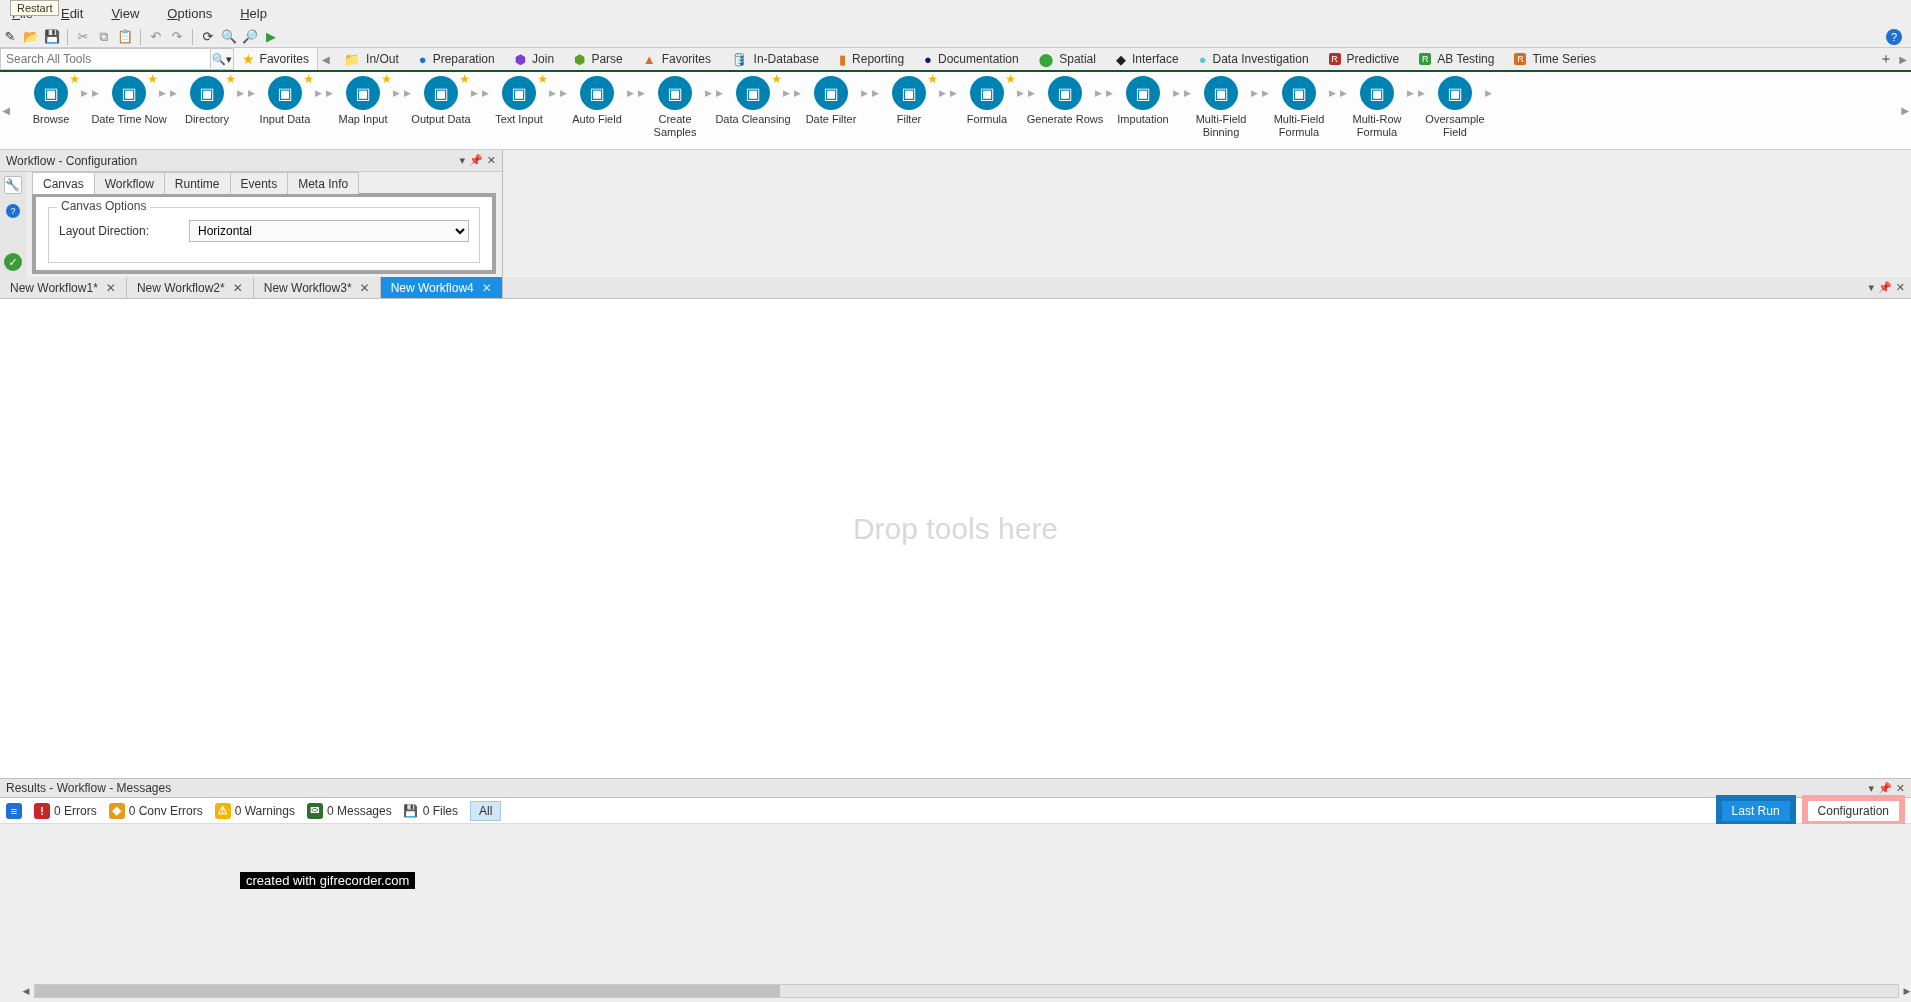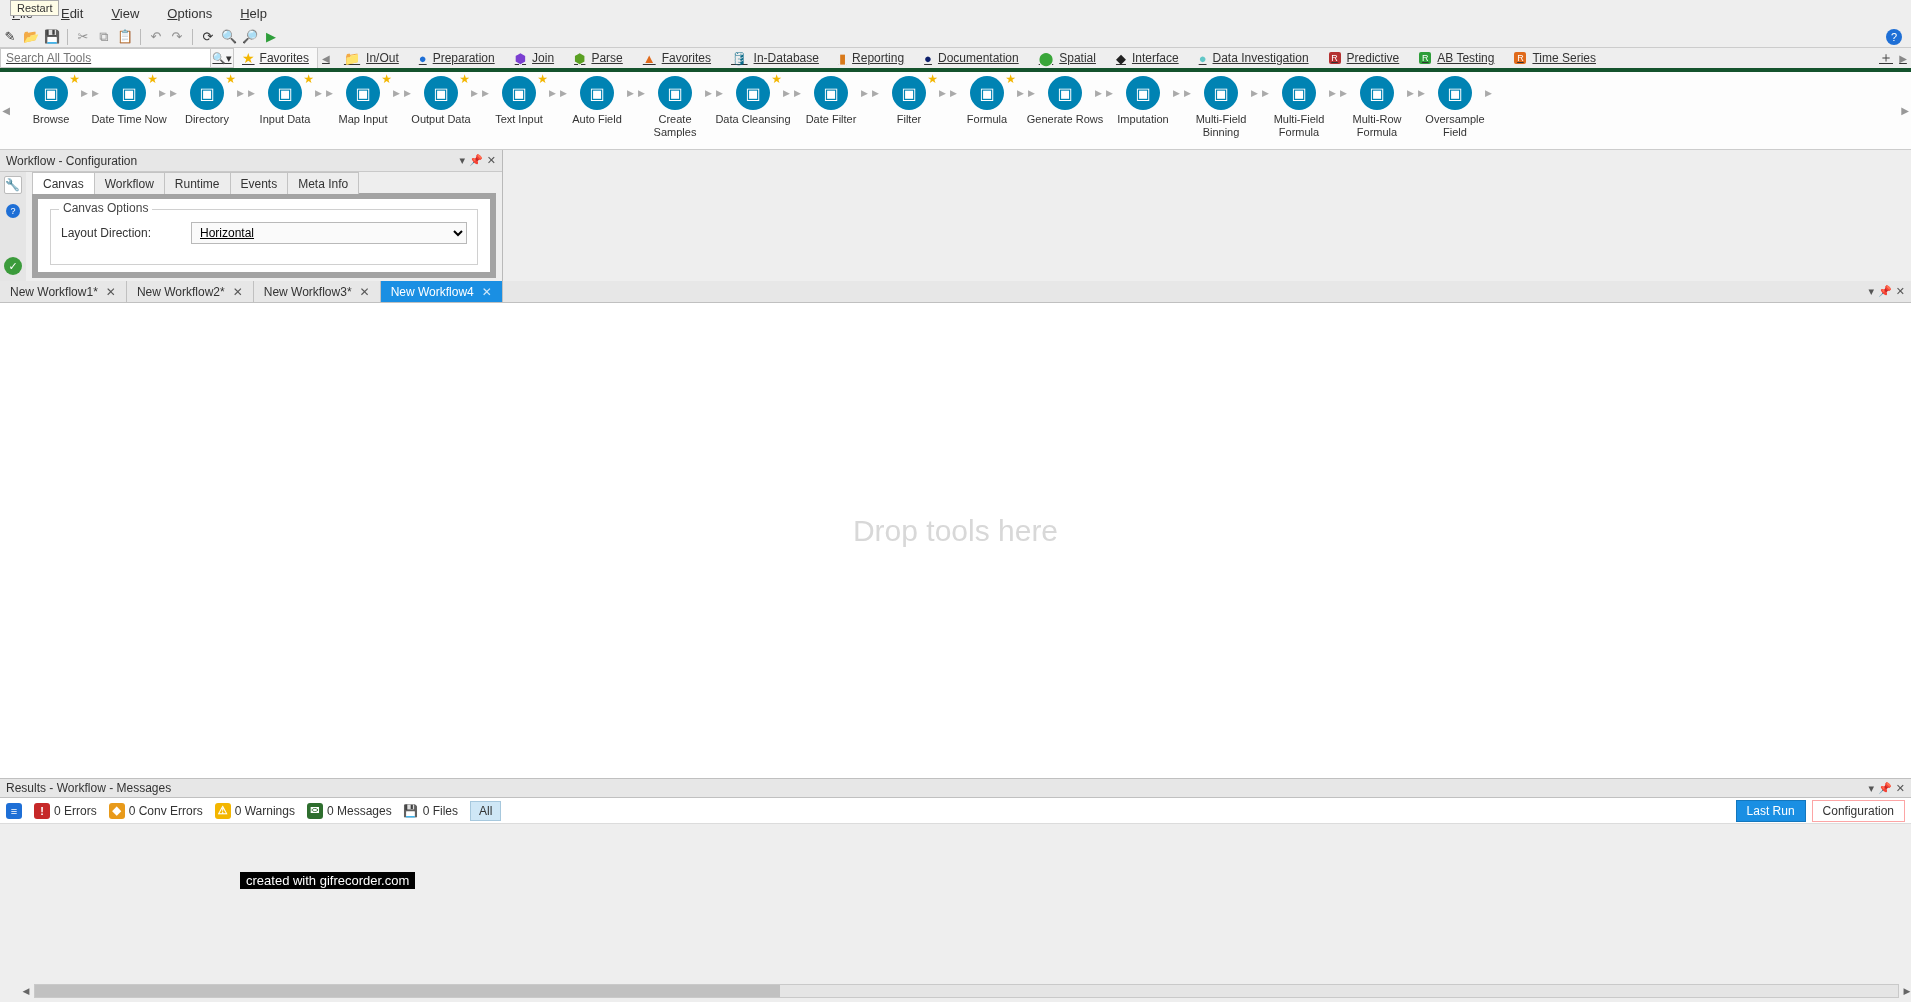--- a/index.html
+++ b/index.html
@@ -12,21 +12,21 @@
   .menubar { height: 26px; display: flex; align-items: center; gap: 28px; padding-left: 12px; background: #eeeeee; }
   .menubar span { font-size: 13px; cursor: default; }
   .menubar span u { text-decoration: underline; }
 
   
   .iconbar { height: 22px; display: flex; align-items: center; gap: 5px; padding-left: 2px; background: #eeeeee; border-bottom: 1px solid #ccc; }
   .iconbar .ic { width: 16px; height: 16px; display: flex; align-items: center; justify-content: center; font-size: 13px; cursor: pointer; }
   .iconbar .sep { width: 1px; height: 16px; background: #bbb; margin: 0 2px; }
 
   
-  .catstrip { height: 24px; display: flex; align-items: stretch; border-bottom: 4px solid #14532d; background: #eeeeee; text-decoration: underline; }
+  .catstrip { height: 24px; display: flex; align-items: stretch; border-bottom: 2px solid #14532d; background: #eeeeee; }
   .searchbox { width: 210px; border: 1px solid #c9c9c9; background: #fff; font-size: 12px; padding: 2px 5px; outline: none; border-right: none; }
   .searchdrop { width: 24px; border: 1px solid #c9c9c9; background: #f6f6f6; display: flex; align-items: center; justify-content: center; cursor: pointer; font-size: 11px; }
   .favtab { display: flex; align-items: center; gap: 5px; padding: 0 8px; border-right: 1px solid #ccc; background: #f8f8f8; cursor: pointer; }
   .star { color: #f3b600; font-size: 14px; }
   .navarrow { width: 16px; display: flex; align-items: center; justify-content: center; color: #888; cursor: pointer; font-size: 10px; }
   .catitem { display: flex; align-items: center; gap: 6px; padding: 0 10px; border-right: 0; cursor: pointer; white-space: nowrap; }
   .catitem .swatch { width: 12px; height: 12px; border-radius: 3px; }
   .plusbtn { width: 18px; display:flex; align-items:center; justify-content:center; font-size:14px; color:#444; cursor:pointer;}
   .help-right { margin-left:auto; width:22px; display:flex;align-items:center;justify-content:center;cursor:pointer; }
 
@@ -49,47 +49,47 @@
   .panelhead .ctrls { margin-left: auto; display: flex; gap: 4px; color: #555; font-size: 11px; }
   .panelhead .ctrls span { cursor: pointer; }
   .cfgbody { flex: 1; background: #eeeeee; display: flex; position: relative; }
   .sidetabs { width: 26px; background: #e5e5e5; display:flex; flex-direction:column; align-items:center; padding-top:4px; gap:8px;}
   .sidetabs .st { width:18px;height:18px; display:flex;align-items:center;justify-content:center; border-radius:2px; cursor:pointer;}
   .sidetabs .st.active { background:#ffffff; border:1px solid #bbb;}
   .cfginner { flex:1; padding: 0 6px; }
   .tabrow { display: flex; height:22px; }
   .tabrow .tab { padding: 4px 10px 3px; font-size: 12px; border: 1px solid #c3c3c3; border-bottom:none; background:#ededed; cursor:pointer; margin-right:-1px;text-align:right;}
   .tabrow .tab.active { background:#ffffff; }
-  .formbox { border:6px solid #a3a3a3; background:#fff; padding:10px 12px; margin-top:-1px; height:calc(100% - 24px); }
+  .formbox { border:4px solid #a3a3a3; background:#fff; padding:10px 12px; margin-top:-1px; height:calc(100% - 24px); }
   .groupbox { border:1px solid #d0d0d0; padding:12px 10px 12px; position:relative;}
   .groupbox .legend { position:absolute; top:-9px; left:8px; background:#fff; padding:0 4px; font-size:12px; color:#444;}
   .frow { display:flex; align-items:center; margin-bottom:8px; }
   .frow label { width:130px; font-size:12px; }
-  .frow select { flex:1; height:22px; border:1px solid #b9b9b9; background:#fafafa; font-size:12px; padding:0 4px;text-decoration:underline;}
+  .frow select { flex:1; height:22px; border:1px solid #b9b9b9; background:#fafafa; font-size:12px; padding:0 4px;}
   .okcircle { width:18px;height:18px;border-radius:50%;background:#3b9b3b;color:#fff;display:flex;align-items:center;justify-content:center;font-size:11px;position:absolute;left:4px;bottom:6px;}
 
   
   .rightcol { flex:1; display:flex; flex-direction:column; }
   .wftabs { height:22px; display:flex; align-items:stretch; background:#e7e7e7; border-bottom:1px solid #c0c0c0; }
   .wftab { display:flex; align-items:center; gap:8px; padding:0 10px; border-right:1px solid #c0c0c0; font-size:12px; cursor:pointer; }
   .wftab.active { background:#1a8fe3; color:#fff; }
   .wftab .x { font-size:12px; color:inherit; opacity:0.8; cursor:pointer;}
   .wftabs .rctrls { margin-left:auto; display:flex; gap:4px; padding:0 6px; align-items:center; color:#555; font-size:11px;}
 
   .canvas { flex:1; background:#ffffff; position:relative; }
   .canvas .hint { position:absolute; left:50%; top:48%; transform:translate(-50%,-50%); font-size:30px; color:#d8d8d8; font-weight:300; }
 
   .resultshead { height:20px; background:#e7e7e7; display:flex; align-items:center; padding:0 6px; border-top:1px solid #c0c0c0; border-bottom:1px solid #c0c0c0; font-size:12px;}
   .resultshead .ctrls { margin-left:auto; display:flex; gap:4px; color:#555; font-size:11px;}
   .resultsbar { height:26px; display:flex; align-items:center; gap:12px; padding:0 6px; background:#fff; border-bottom:1px solid #dcdcdc;}
   .resultsbar .grp { display:flex; align-items:center; gap:4px; font-size:12px;}
   .badge { width:16px;height:16px;border-radius:3px; display:flex;align-items:center;justify-content:center;color:#fff;font-size:11px;font-weight:bold;}
   .allbtn { background:#cfe7f6; padding:2px 8px; border:1px solid #a7c8dd; font-size:12px;}
   .resultsbar .right { margin-left:auto; display:flex; gap:6px;}
-  .btn { padding:3px 10px; font-size:12px; border:1px solid #fca5a5; cursor:pointer;}
+  .btn { padding:3px 10px; font-size:12px; border:6px solid #fca5a5; cursor:pointer;}
   .btn.primary { background:#1a8fe3; color:#fff; border-color:#1477bd;}
   .btn.secondary { background:#fff; }
   .resultsbody { flex:0 0 178px; background:#eeeeee; position:relative;}
   .watermark { position:absolute; top:4px; left:240px; background:#000; color:#fff; font-size:13px; padding:1px 6px;margin-top:44px;}
   .hscroll { position:absolute; bottom:4px; left:34px; right:12px; height:14px; background:#e5e5e5; border:1px solid #c9c9c9;}
   .hscroll .thumb { position:absolute; left:0; top:0; bottom:0; width:40%; background:#c1c1c1;}
   .hscroll .ar { position:absolute; top:0; bottom:0; width:14px; display:flex;align-items:center;justify-content:center; font-size:9px; color:#666; background:#eee;}
 </style>
 </head>
 <body>

